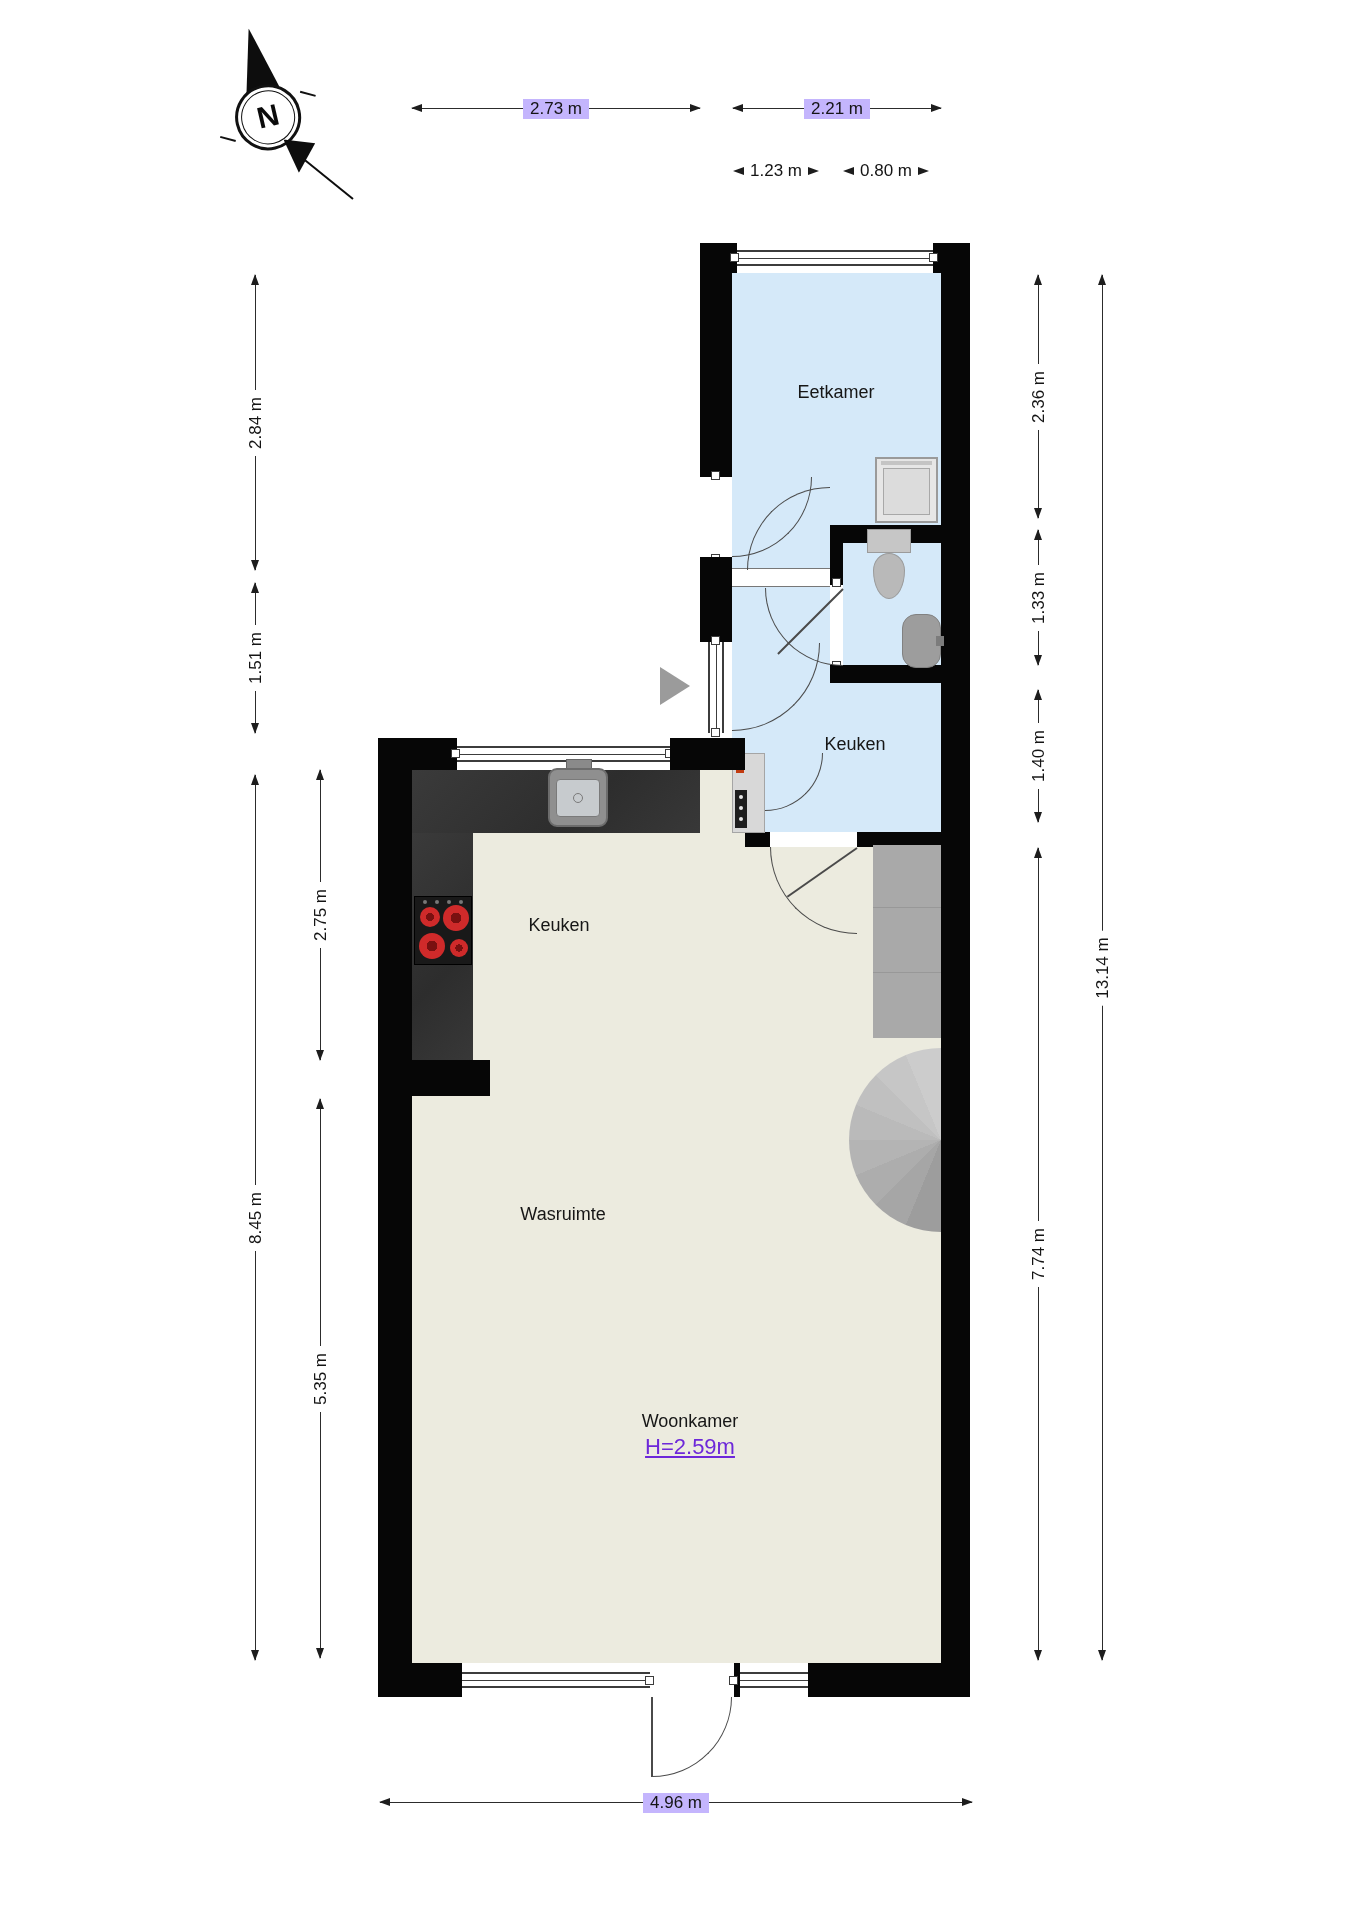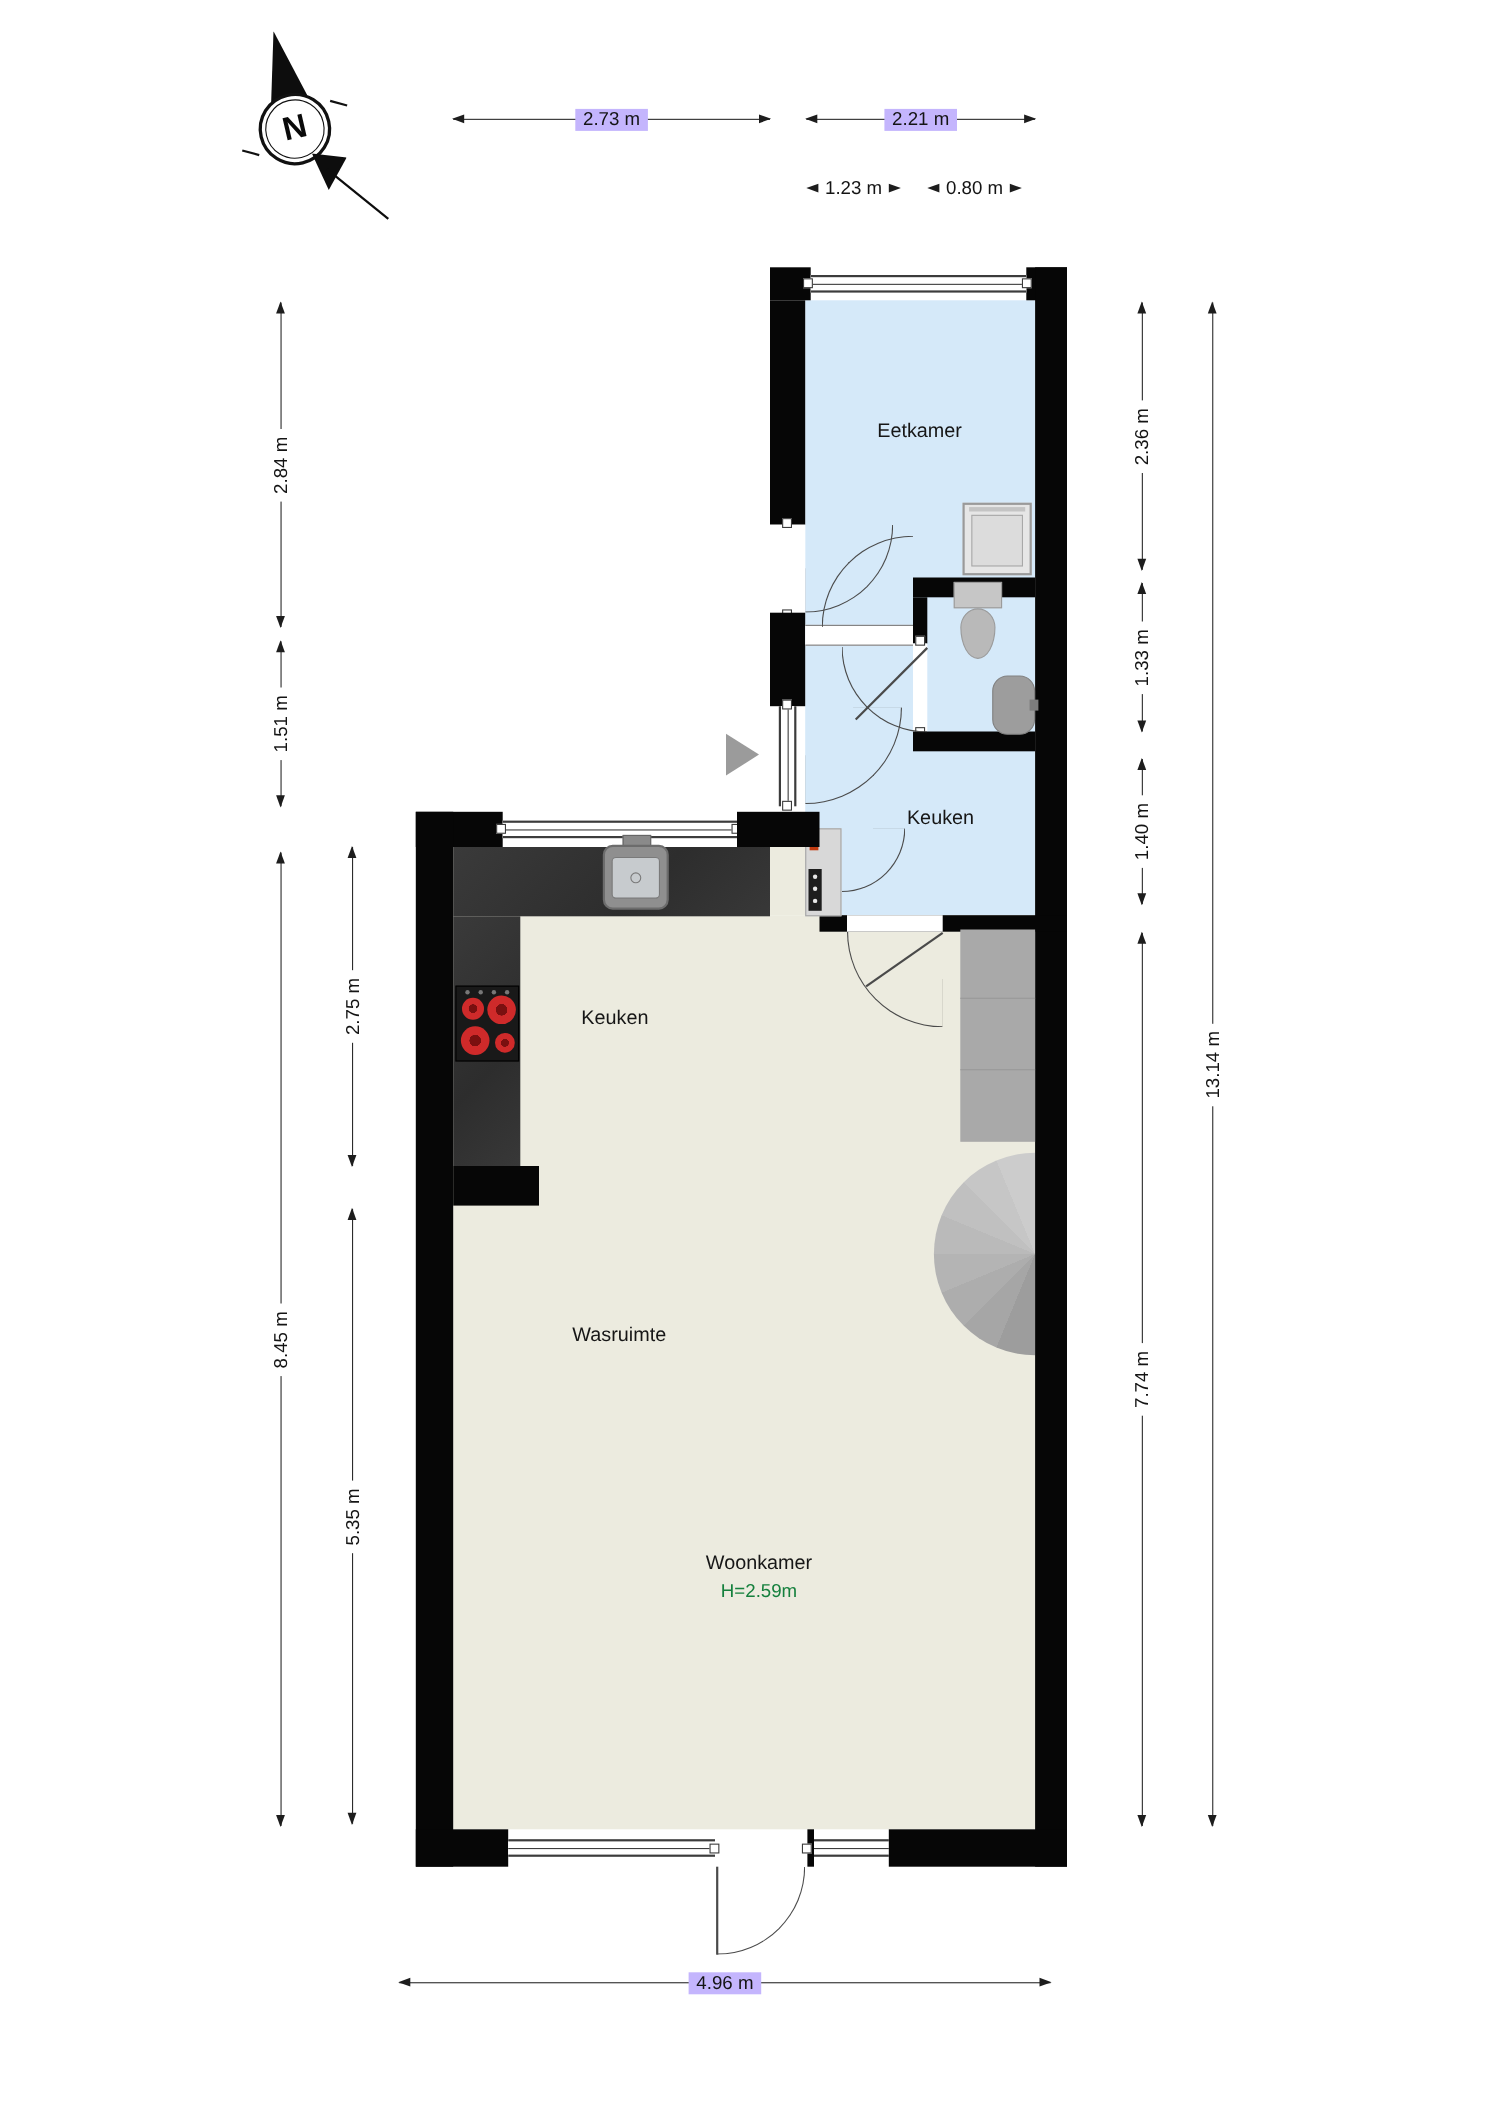--- a/index.html
+++ b/index.html
@@ -2,21 +2,21 @@
 <html><head>
 <meta charset="utf-8">
 <style>
   html,body{margin:0;padding:0;background:#fff;font-family:"Liberation Sans",sans-serif;}
   .canvas{position:relative;width:1358px;height:1920px;background:#fff;overflow:hidden;}
   .wall{position:absolute;background:#060606;}
   .floor-blue{position:absolute;background:#d5e9f9;}
   .floor-egg{position:absolute;background:#ecebdf;}
   .counter{position:absolute;background:#343434;background:linear-gradient(135deg,#3a3a3a 0%,#2d2d2d 60%,#383838 100%);}
   .roomlabel{position:absolute;transform:translate(-50%,-50%);font-size:18px;color:#161616;white-space:nowrap;}
-  .sublabel{position:absolute;transform:translate(-50%,-50%);font-size:17px;color:#15803d;white-space:nowrap;}
+  .sublabel{position:absolute;transform:translate(-50%,-50%);font-size:22px;color:#6d28d9;white-space:nowrap;text-decoration:underline;}
   
   .winh{position:absolute;background:#fff;border-top:2px solid #3c3c3c;border-bottom:2px solid #3c3c3c;box-sizing:border-box;}
   .winh i{position:absolute;left:0;right:0;top:50%;height:1px;background:#3c3c3c;}
   .winv{position:absolute;background:#fff;border-left:2px solid #3c3c3c;border-right:2px solid #3c3c3c;box-sizing:border-box;}
   .winv i{position:absolute;top:0;bottom:0;left:50%;width:1px;background:#3c3c3c;}
   .doorgap{position:absolute;background:#fff;}
   .jamb{position:absolute;width:9px;height:9px;background:#fff;border:1.5px solid #3c3c3c;box-sizing:border-box;}
   
   .arc{position:absolute;box-sizing:border-box;}
   .arc.br{border-right:1.5px solid #4a4a4a;border-bottom:1.5px solid #4a4a4a;border-bottom-right-radius:100%;}
@@ -287,20 +287,20 @@
     <span class="ah ad"></span>
     <span class="dlabelv">7.74 m</span>
   </div>
 
   <div class="dimv" style="left:1102px;top:275px;height:1385px;">
     <span class="ah au"></span>
     <span class="ah ad"></span>
     <span class="dlabelv">13.14 m</span>
   </div>
 
-  <div class="dimh" style="left:363px;top:1802px;width:592px;">
+  <div class="dimh" style="left:380px;top:1802px;width:592px;">
     <span class="ah al"></span>
     <span class="ah ar"></span>
     <span class="dlabel">4.96 m</span>
   </div>
 
 
 </div>
 
 </body></html>

